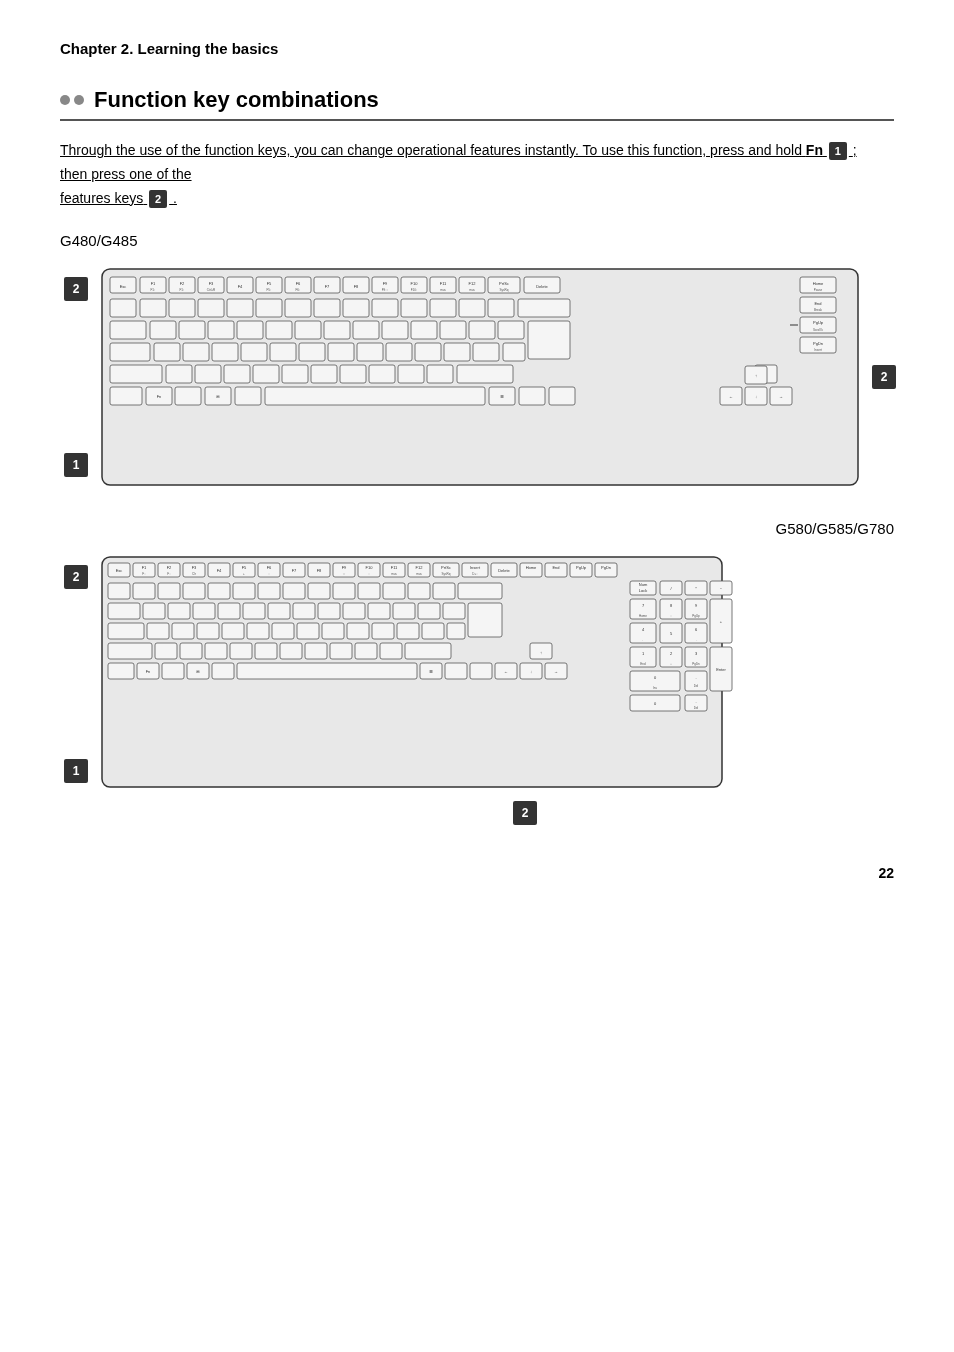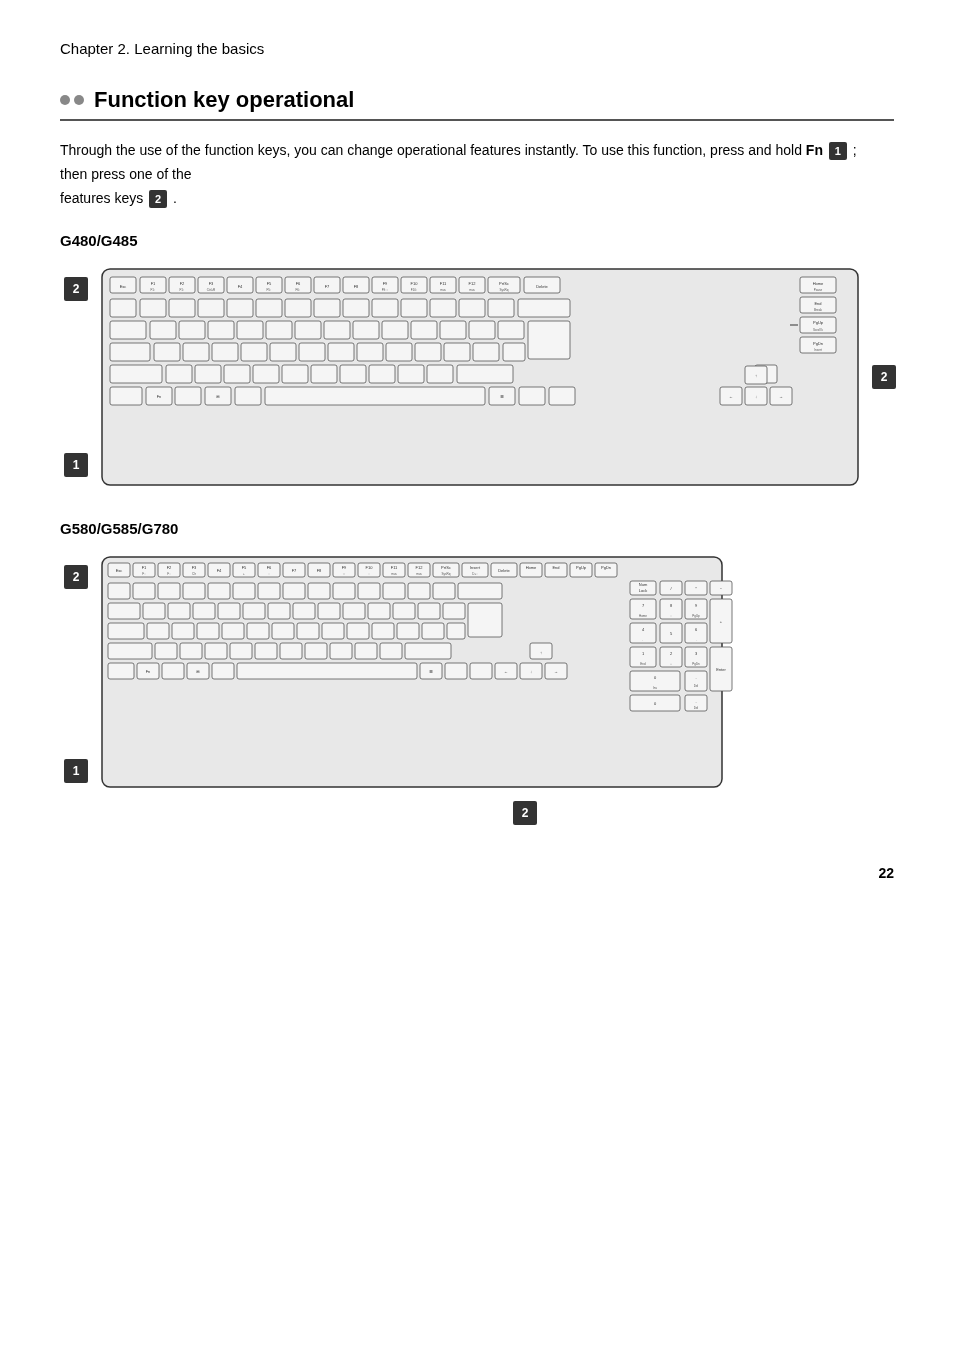--- a/index.html
+++ b/index.html
@@ -8,21 +8,21 @@
       font-family: Arial, Helvetica, sans-serif;
       font-size: 14px;
       color: #000;
       width: 954px;
       min-height: 1352px;
       padding: 40px 60px 60px 60px;
     }
 
     .chapter-title {
       font-size: 15px;
-      font-weight: normal;
+      font-weight: bold;
       margin-bottom: 30px;
     }
 
     .section-header {
       display: flex;
       align-items: center;
       margin-bottom: 18px;
       border-bottom: 2px solid #555;
       padding-bottom: 6px;
     }
@@ -43,40 +43,41 @@
     .section-title {
       font-size: 22px;
       font-weight: bold;
     }
 
     .intro-text {
       font-size: 14px;
       line-height: 1.7;
       margin-bottom: 22px;
       max-width: 820px;
+      text-decoration: underline;
     }
 
     .badge {
       display: inline-flex;
       align-items: center;
       justify-content: center;
       width: 18px;
       height: 18px;
       background: #333;
       color: #fff;
       font-size: 11px;
       font-weight: bold;
       border-radius: 2px;
       margin: 0 2px;
       vertical-align: middle;
     }
 
     .sub-title {
       font-size: 15px;
-      font-weight: bold;
+      font-weight: normal;
       margin-bottom: 18px;
       margin-top: 6px;
     }
 
     .keyboard-diagram {
       position: relative;
       margin-bottom: 30px;
     }
 
     
@@ -164,21 +165,21 @@
 </head>
 <body>
 
 <div class="chapter-title">Chapter 2. Learning the basics</div>
 
 <div class="section-header">
   <div class="dots">
     <div class="dot"></div>
     <div class="dot"></div>
   </div>
-  <span class="section-title">Function key operational</span>
+  <span class="section-title">Function key combinations</span>
 </div>
 
 <p class="intro-text">
   <span>Through the use of the function keys, you can change operational features instantly. To use this function, press and hold</span>
   <strong>Fn</strong>
   <span class="badge">1</span>
   <span>; then press one of the</span>
   <br>
   <span>features keys</span>
   <span class="badge">2</span>
@@ -366,21 +367,21 @@
 
         <rect class="kb-key" x="645" y="99" width="22" height="18" rx="2"></rect>
         <text class="kb-text" x="656" y="110" text-anchor="middle">↑</text>
 
         <line x1="698" y1="58" x2="690" y2="58" class="line-annotation"></line>
       </svg>
     </div>
   </div>
 </div>
 
-<div style="margin-top: 20px;">
+<div style="margin-top: 20px; text-align: right;">
   <div class="sub-title">G580/G585/G780</div>
 
   <div class="keyboard-diagram">
     <div style="position:relative; display:inline-block; margin-left: 40px;">
       
       <div class="callout-left" style="top: 10px;">2</div>
       
       <div class="callout-left" style="bottom: 42px;">1</div>
 
       <svg class="kbd-svg" width="850" height="240" viewBox="0 0 850 240">

